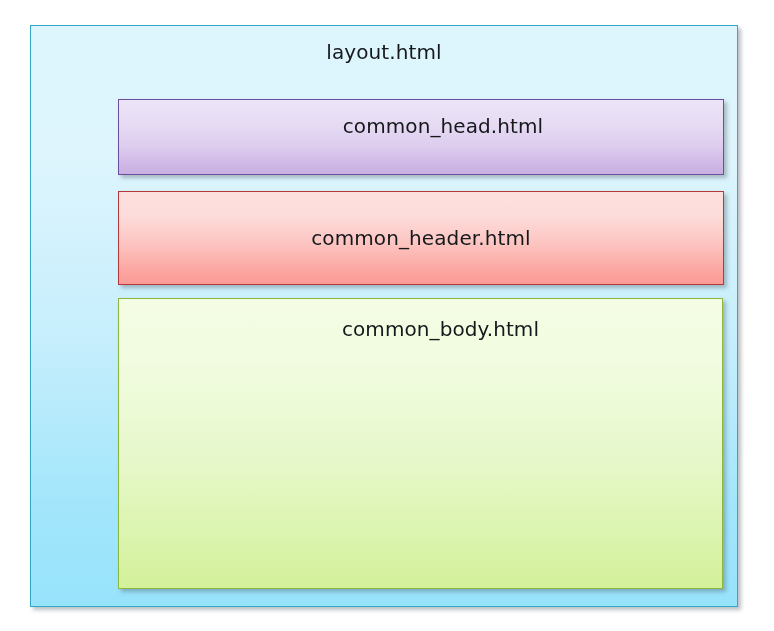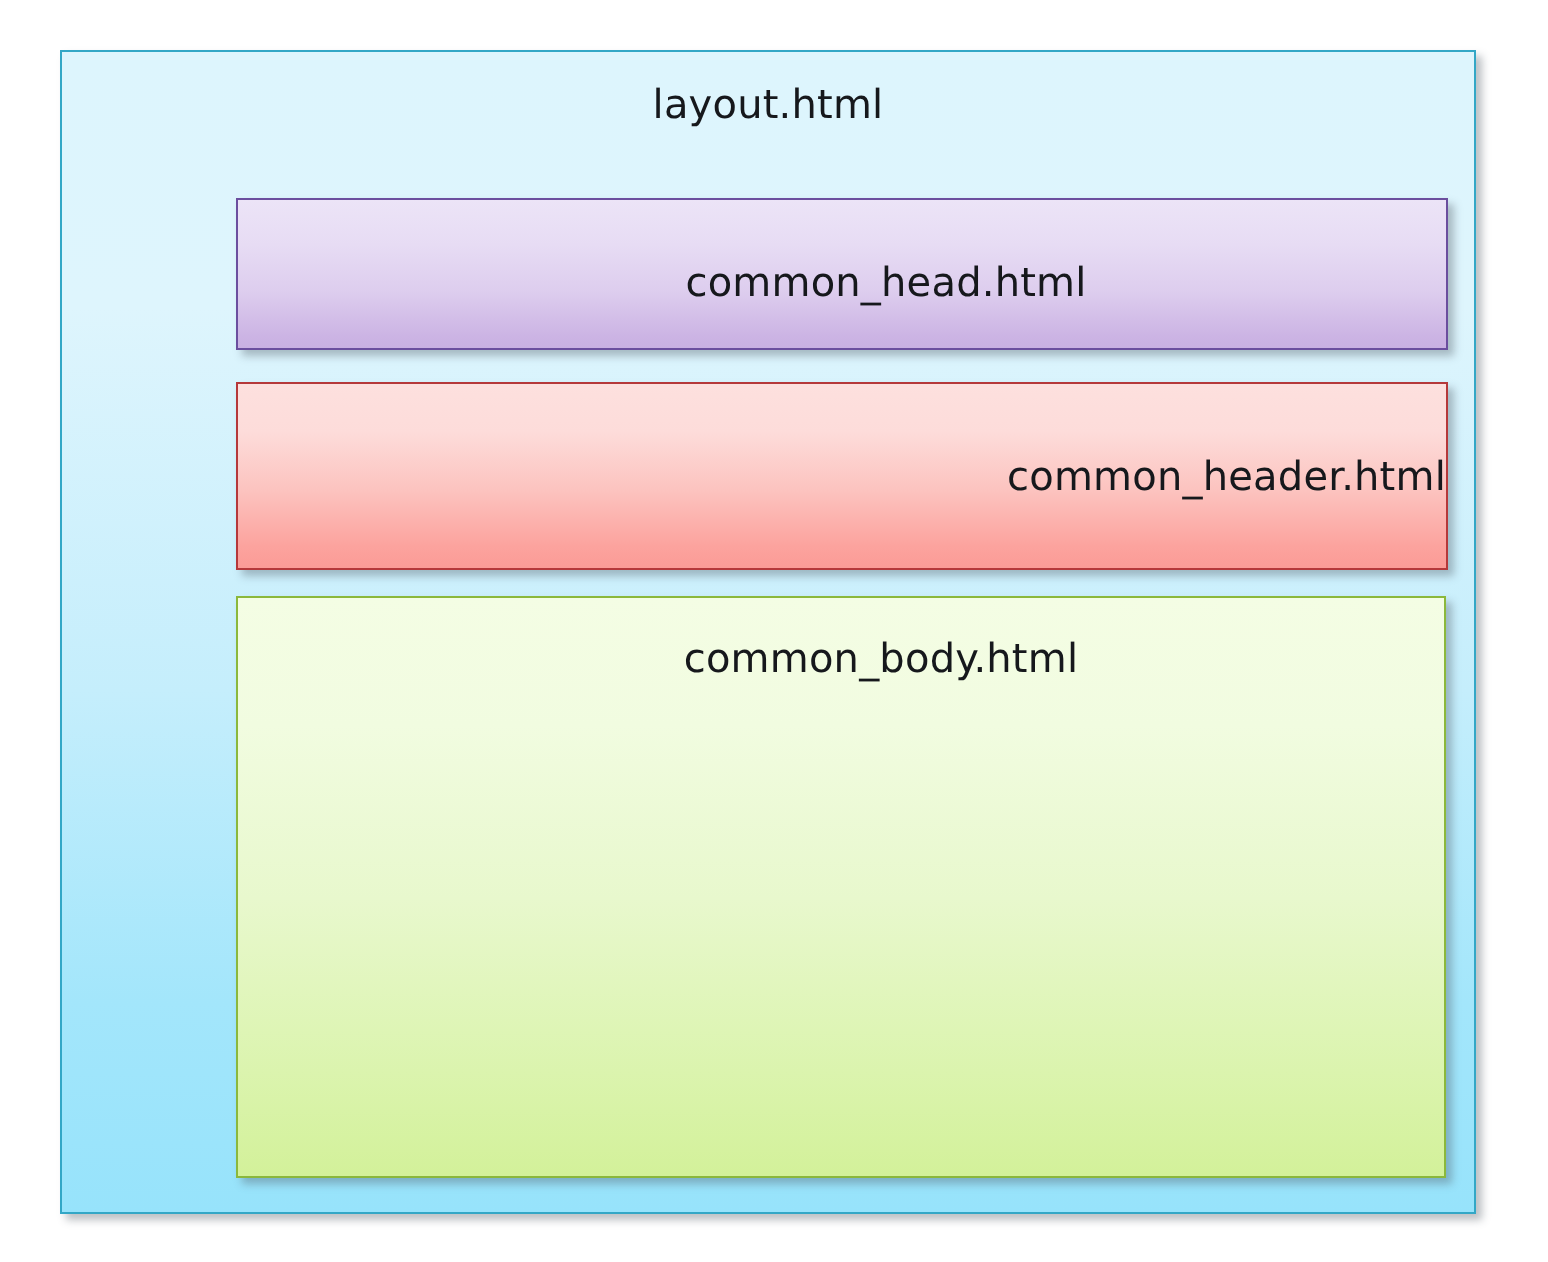--- a/index.html
+++ b/index.html
@@ -62,36 +62,35 @@
   
   #box-head {
     left: 87px;
     top: 73px;
     width: 606px;
     height: 76px;
     border-color: #6b4e9e;
     background: linear-gradient(to bottom, #ece4f7 0%, #e7dcf4 30%, #ddcdee 62%, #ccb4e4 92%, #c9b0e2 100%);
   }
   #label-head {
-    top: 29px;
+    top: 14px;
     padding-left: 44px;
   }
 
   
   #box-header {
     left: 87px;
     top: 165px;
     width: 606px;
     height: 94px;
     border-color: #b5383a;
     background: linear-gradient(to bottom, #fde0de 0%, #fddcda 26%, #fcc3bf 58%, #fca39e 88%, #fb9b96 100%);
   }
   #label-header {
     top: 34px;
-    text-align: right;
   }
 
   
   #box-body {
     left: 87px;
     top: 272px;
     width: 605px;
     height: 291px;
     border-color: #8bb83c;
     background: linear-gradient(to bottom, #f4fde4 0%, #f1fce0 22%, #e8f8cd 52%, #dbf4ae 82%, #d3f19a 100%);

